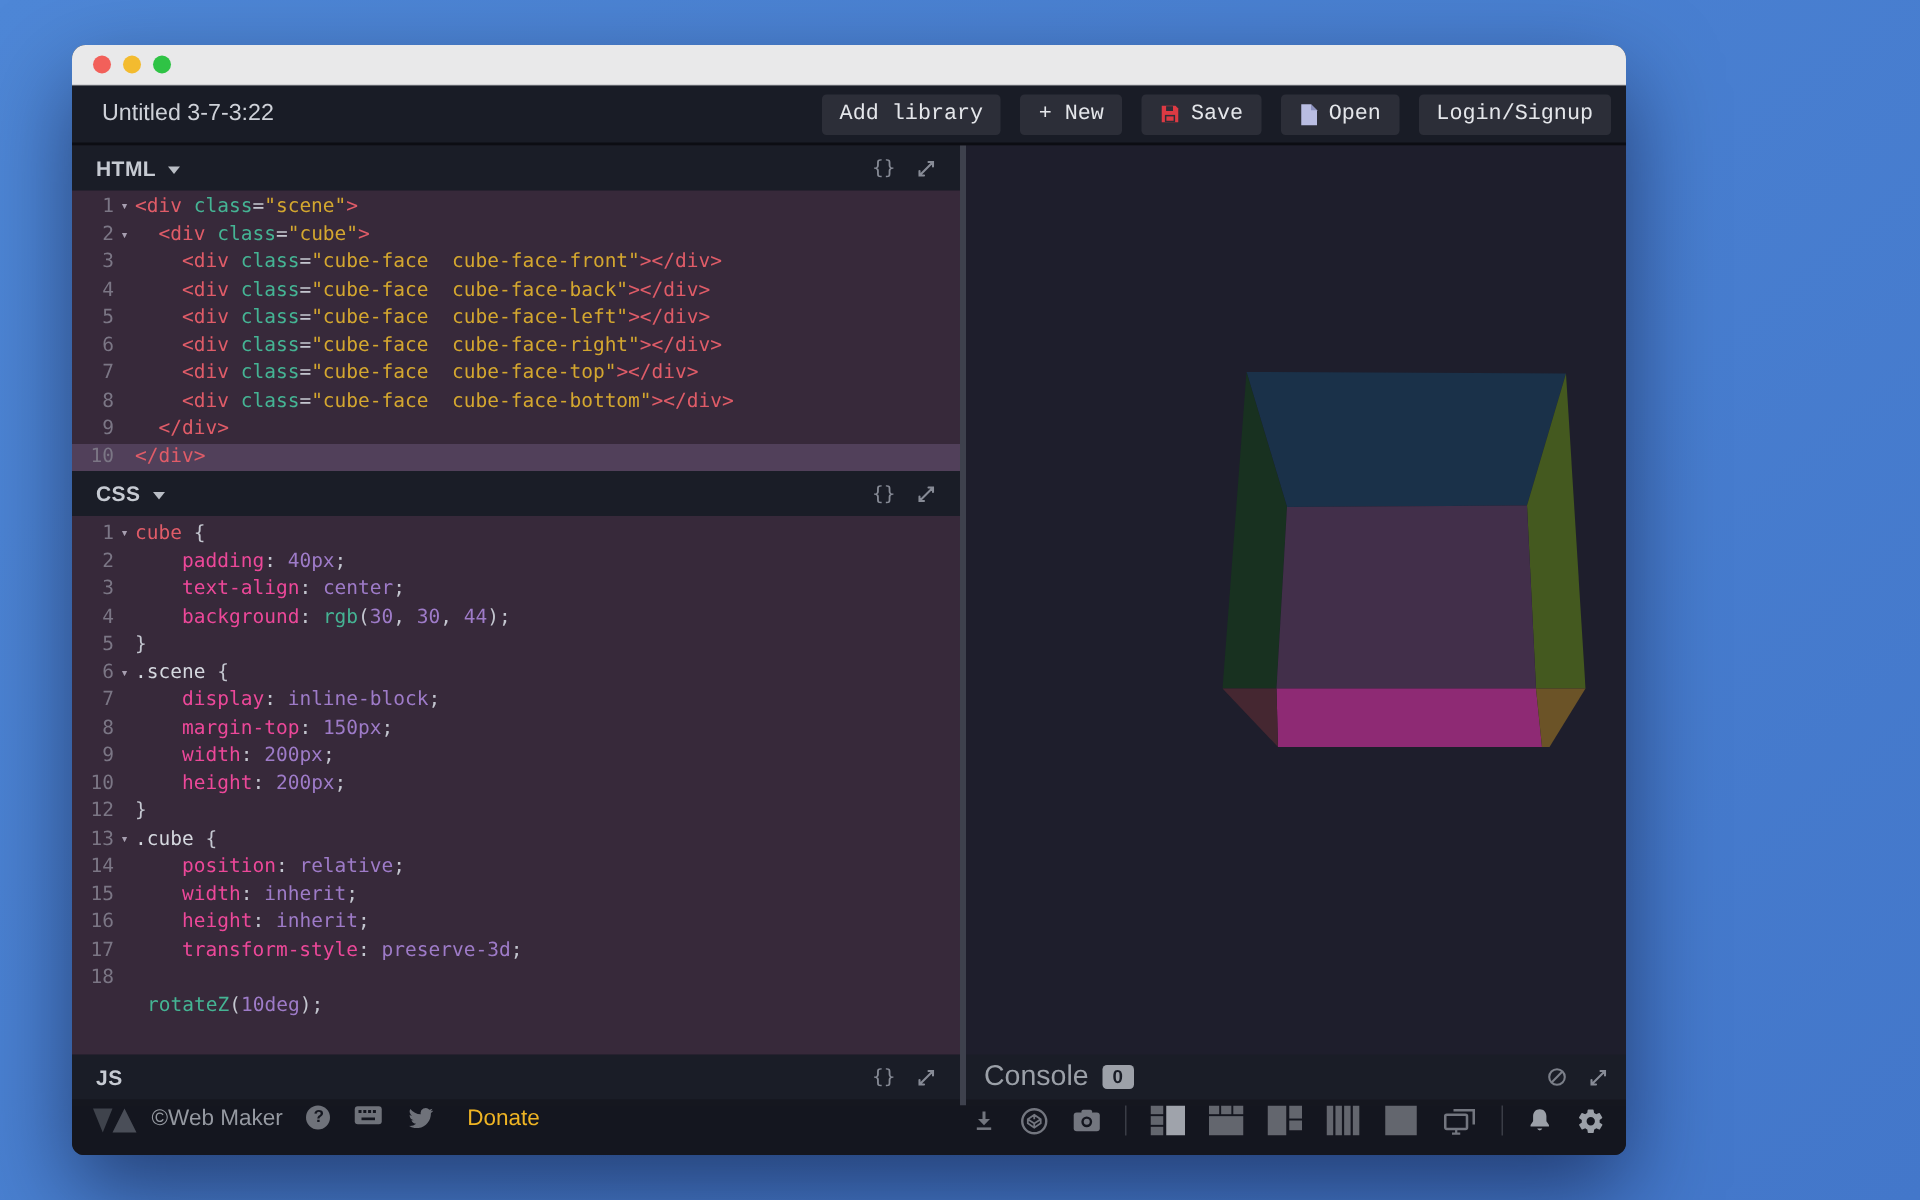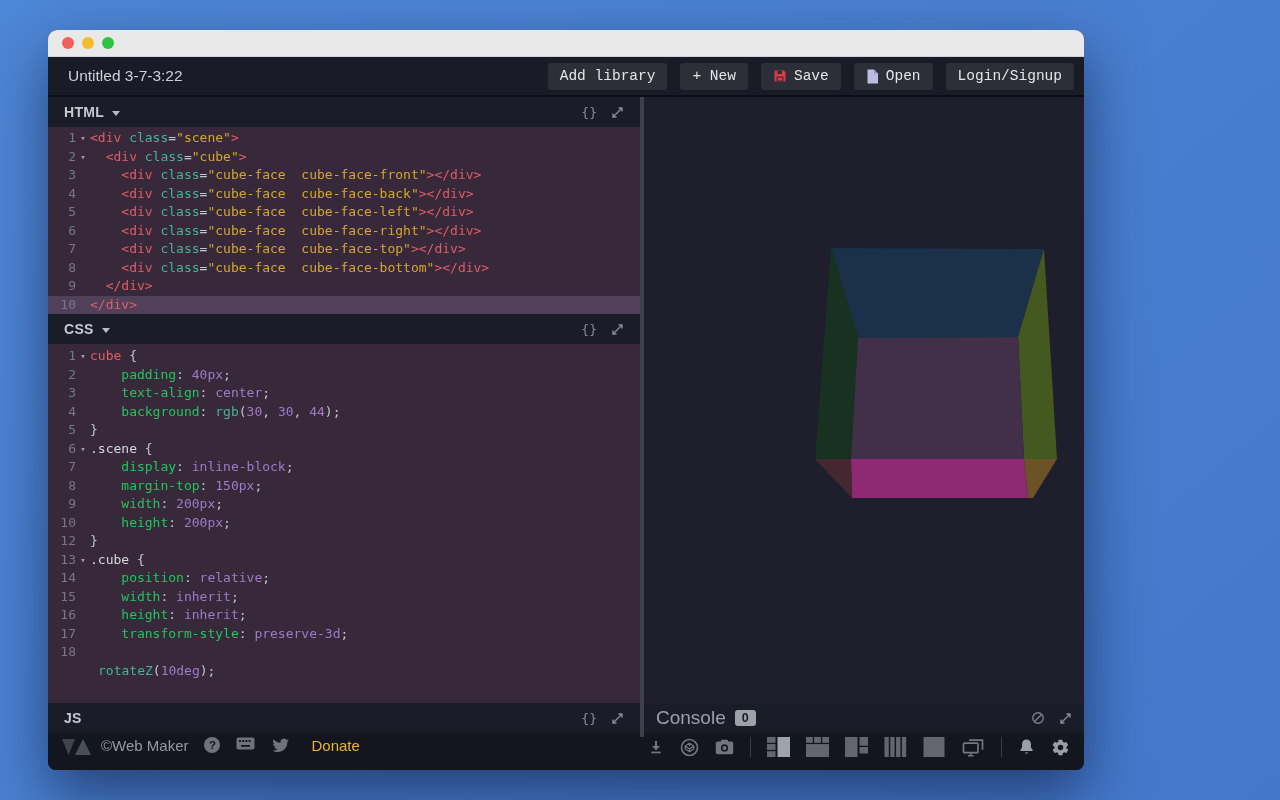--- a/index.html
+++ b/index.html
@@ -37,21 +37,21 @@
   #html-code{height:187px}
   #css-code{height:359px;padding-top:3px}
   .cm-line{display:flex;height:18.5px;line-height:18.5px;font-family:"DejaVu Sans Mono",monospace;font-size:13px}
   .cm-line.active{background:#51405a}
   .ln{width:28px;text-align:right;color:#7b7685;flex:none}
   .fold{width:14px;text-align:center;color:#a79fb0;font-size:9px;line-height:19px;flex:none}
   .code{white-space:pre}
   .wrap .ln,.wrap .fold{width:0;overflow:hidden}
   .wrap .code{padding-left:50px}
   .tk-tag{color:#e05c68}.tk-attr{color:#45b494}.tk-str{color:#d4a72f}.tk-pun{color:#c3c6cf}
-  .tk-prop{color:#22c55e}.tk-fn{color:#45b494}.tk-val{color:#9e7bc8}.tk-sel{color:#d5d8df}.tk-plain{color:#c3c6cf}
+  .tk-prop{color:#ec4899}.tk-fn{color:#45b494}.tk-val{color:#9e7bc8}.tk-sel{color:#d5d8df}.tk-plain{color:#c3c6cf}
   .left-filler{flex:1;background:#15171f}
 
   .preview{flex:1;position:relative}
   .cube-svg{position:absolute;left:166px;top:148px}
 
   .consolebar{height:30px;background:#1a1d27;display:flex;align-items:center;padding:0 12px;gap:9px;flex:none}
   .consolebar .lbl{color:#9ba0a8;font-size:19px}
   .badge{background:#9da1a9;color:#191c26;font-size:12.5px;font-weight:bold;padding:1px 7px;border-radius:3px}
   .right-filler{height:4px;background:#15171f;flex:none}
 

